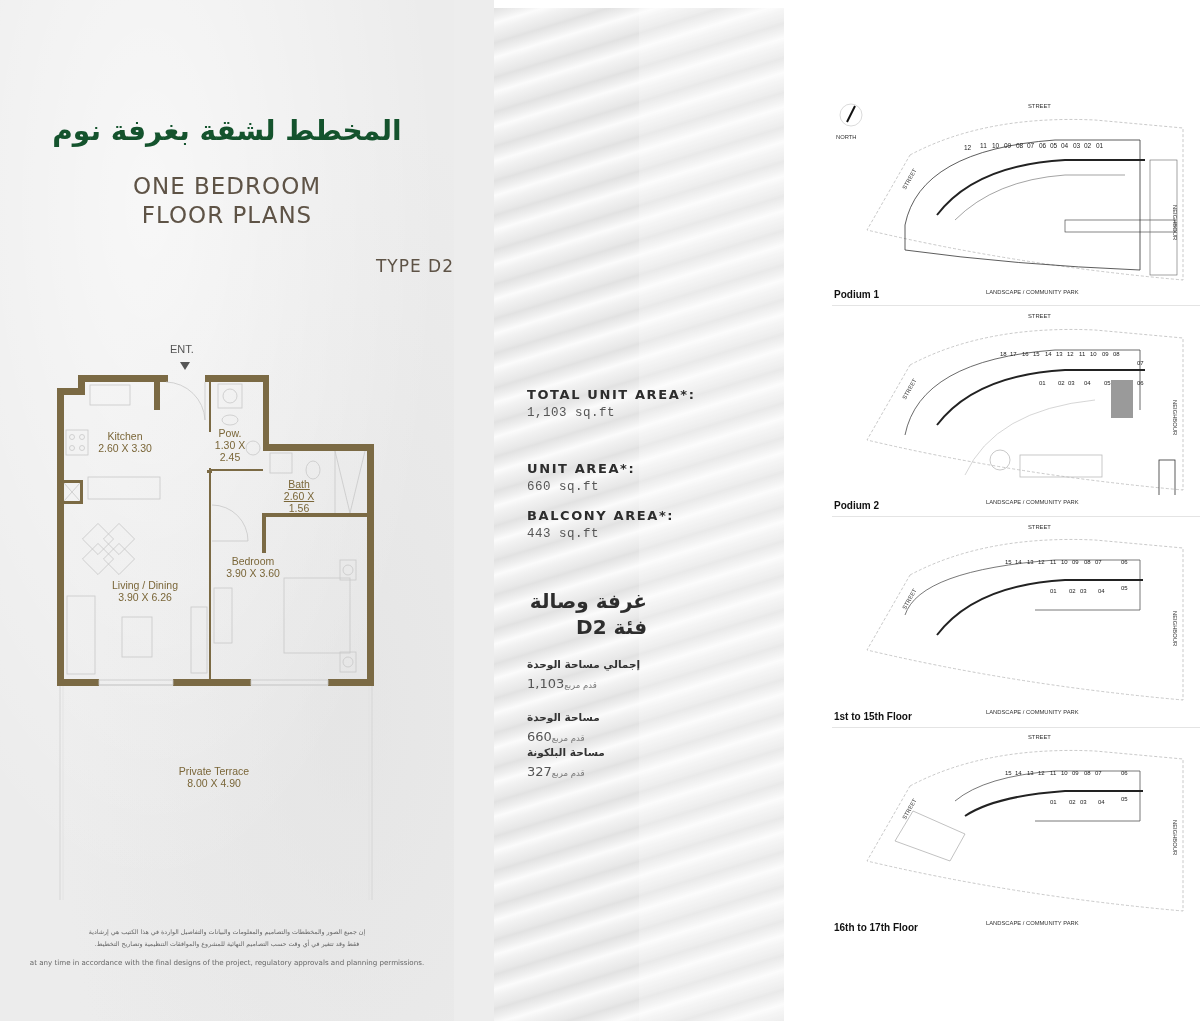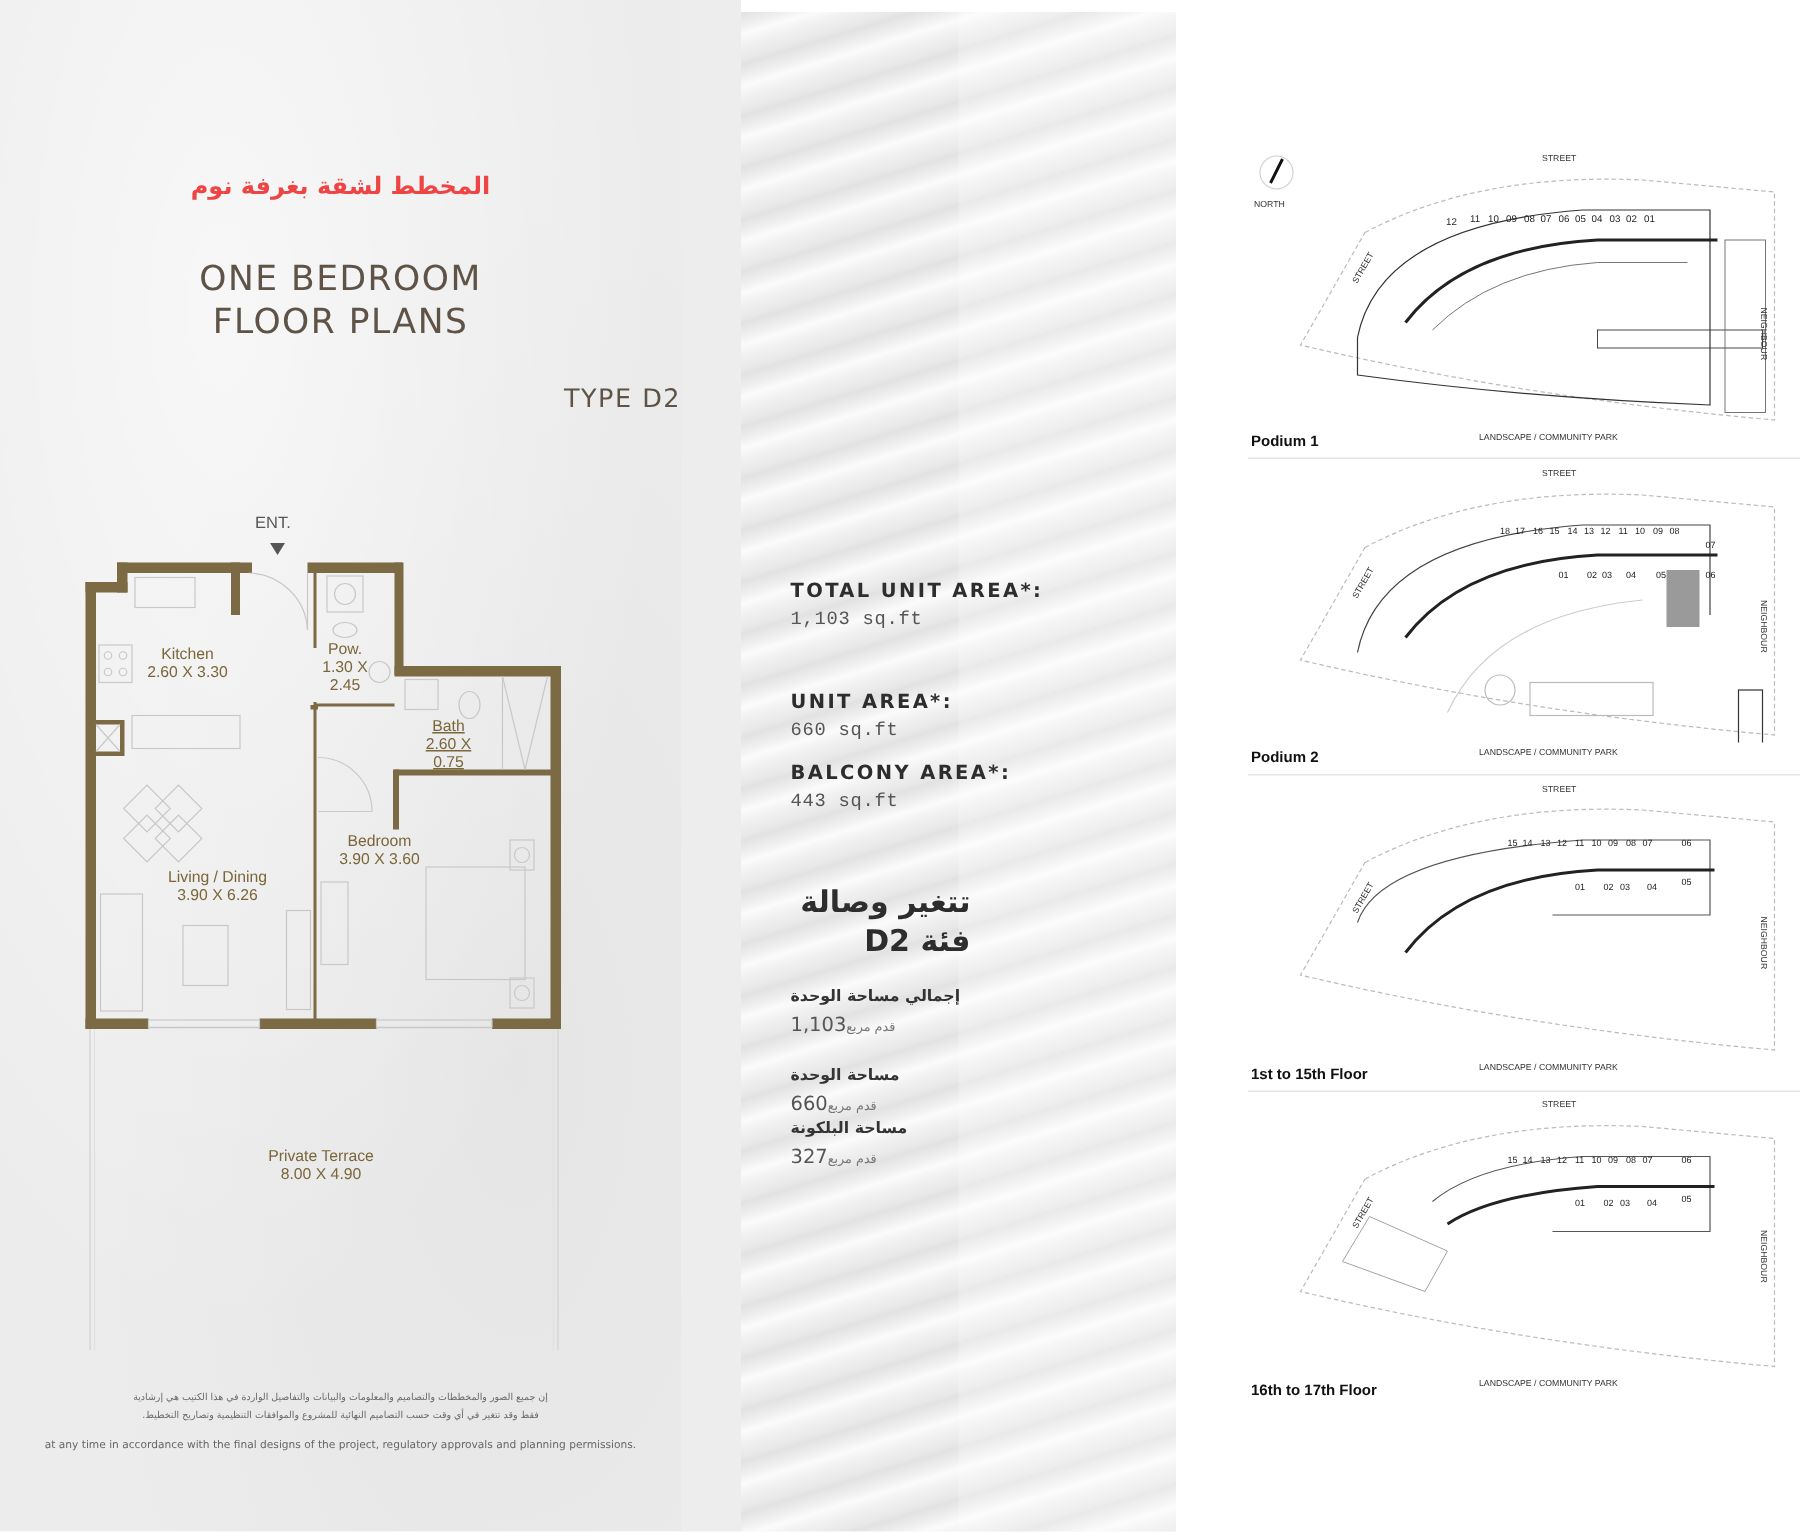--- a/index.html
+++ b/index.html
@@ -10,21 +10,21 @@
   .left-panel {
     position: absolute; left: 0; top: 0; width: 494px; height: 1021px;
     background:
       radial-gradient(ellipse at 30% 20%, rgba(255,255,255,0.6), transparent 60%),
       radial-gradient(ellipse at 70% 70%, rgba(225,225,225,0.6), transparent 60%),
       radial-gradient(ellipse at 50% 90%, rgba(235,235,235,0.8), transparent 50%),
       #ececec;
   }
   .title-ar {
     position: absolute; left: 0; width: 454px; top: 114px; text-align: center;
-    font-family: "DejaVu Sans", sans-serif; font-size: 16px; font-weight: bold; color: #ef4444;
+    font-family: "DejaVu Sans", sans-serif; font-size: 28px; font-weight: bold; color: #14532d;
     direction: rtl;
   }
   .title-en {
     position: absolute; left: 0; width: 454px; top: 172px; text-align: center;
     font-family: "DejaVu Sans", sans-serif; font-size: 23px; line-height: 29px; color: #5e5346;
     letter-spacing: 1px;
   }
   .title-type {
     position: absolute; left: 0; width: 454px; top: 256px; text-align: right;
     font-family: "DejaVu Sans", sans-serif; font-size: 17px; color: #5e5346; letter-spacing: 1px;
@@ -194,21 +194,21 @@
     <div>2.60 X 3.30</div>
   </div>
   <div class="room-label" style="left:210px; top:427px; width:40px;">
     <div>Pow.</div>
     <div>1.30 X</div>
     <div>2.45</div>
   </div>
   <div class="room-label" style="left:279px; top:478px; width:40px;text-decoration:underline;">
     <div>Bath</div>
     <div>2.60 X</div>
-    <div>0.75</div>
+    <div>1.56</div>
   </div>
   <div class="room-label" style="left:100px; top:579px; width:90px;">
     <div>Living / Dining</div>
     <div>3.90 X 6.26</div>
   </div>
   <div class="room-label" style="left:218px; top:555px; width:70px;">
     <div>Bedroom</div>
     <div>3.90 X 3.60</div>
   </div>
   <div class="room-label" style="left:169px; top:765px; width:90px;">
@@ -235,21 +235,21 @@
 <div class="spec" style="top:461px;">
   <div class="spec-h">UNIT AREA*:</div>
   <div class="spec-v">660 sq.ft</div>
 </div>
 <div class="spec" style="top:508px;">
   <div class="spec-h">BALCONY AREA*:</div>
   <div class="spec-v">443 sq.ft</div>
 </div>
 
 <div class="ar-title">
-  <div>تتغير وصالة</div>
+  <div>غرفة وصالة</div>
   <div>فئة D2</div>
 </div>
 
 <div class="ar-block" style="top:658px;">
   <div class="ar-lbl">إجمالي مساحة الوحدة</div>
   <div class="ar-val"><span class="unit">قدم مربع</span><span>1,103</span></div>
 </div>
 <div class="ar-block" style="top:711px;">
   <div class="ar-lbl">مساحة الوحدة</div>
   <div class="ar-val"><span class="unit">قدم مربع</span><span>660</span></div>

